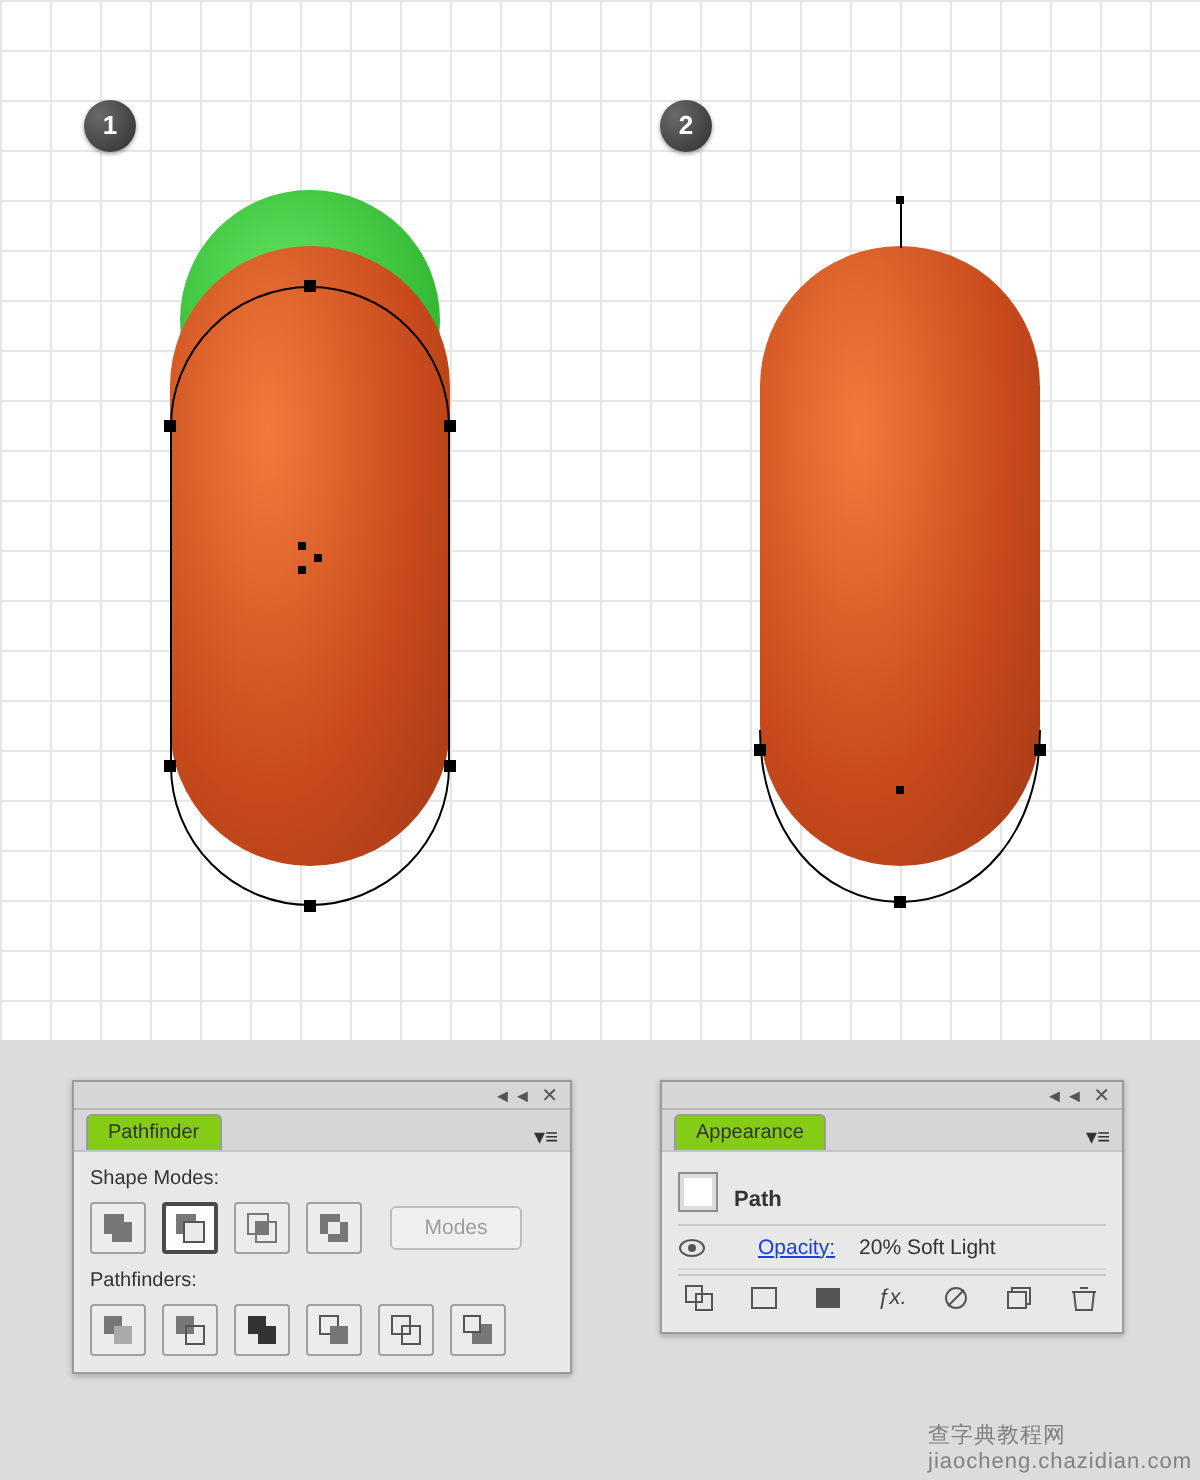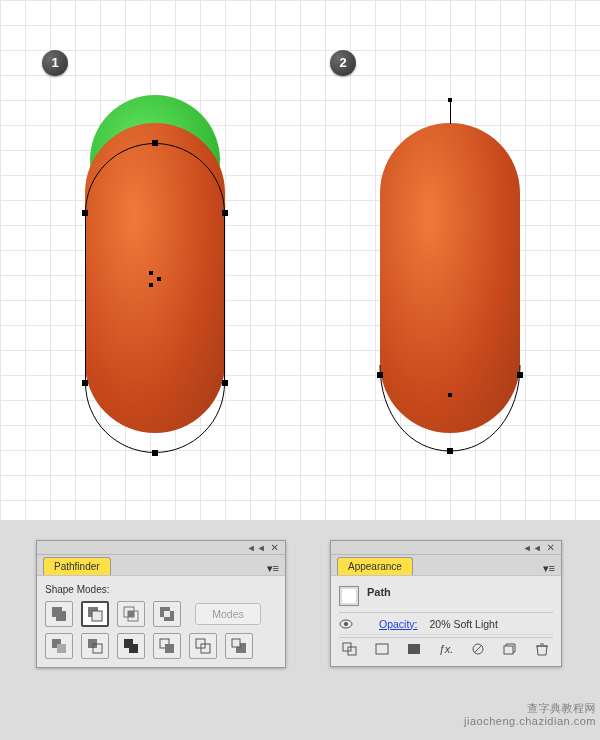--- a/index.html
+++ b/index.html
@@ -55,21 +55,21 @@
     display:flex; justify-content:flex-end; align-items:center; gap:4px; padding:0 6px;
   }
   .topbar .dots{ letter-spacing:1px; font-size:9px; color:#555;}
   .topbar .x  { font-size:10px; color:#555; }
   .panel .tabbar{
     height:20px; display:flex; align-items:flex-end; padding-left:6px; gap:2px;
     background:#d6d6d6;
   }
   .tab{
     height:18px; padding:0 10px; border:1px solid #9a9a9a; border-bottom:none;
-    background:#fde047; border-radius:3px 3px 0 0; font-size:10px; line-height:17px;
+    background:#84cc16; border-radius:3px 3px 0 0; font-size:10px; line-height:17px;
   }
   .panel .body{ background:#e8e8e8; border-top:1px solid #c5c5c5; padding:6px 8px 8px;}
 
   
   .pf-label{ font-size:10px; color:#333; margin:2px 0 6px;}
   .pf-row{ display:flex; align-items:center; gap:8px; }
   .pf-btn{
     width:28px; height:26px; border:1px solid #a0a0a0; border-radius:2px;
     background:#ececec; display:flex; align-items:center; justify-content:center;
     position:relative;
@@ -78,21 +78,21 @@
   .pf-btn svg{ width:18px; height:18px;}
   .expand-btn{
     width:66px; height:22px; border:1px solid #bdbdbd; border-radius:3px;
     background:#efefef; color:#9e9e9e; font-size:10.5px; text-align:center; line-height:20px;
     margin-left:6px;
   }
   .pf-row2{ display:flex; gap:8px; margin-top:6px; }
 
   
   .ap-head{
-    display:flex; align-items:flex-start; gap:8px; padding:4px 0 6px; border-bottom:1px solid #c9c9c9;
+    display:flex; align-items:flex-end; gap:8px; padding:4px 0 6px; border-bottom:1px solid #c9c9c9;
   }
   .ap-thumb{ width:20px; height:20px; border:1px solid #8d8d8d; background:#fff; box-shadow:inset 0 0 0 2px #dcdcdc;}
   .ap-head .name{ font-weight:bold; font-size:11px;}
   .ap-row{
     display:flex; align-items:center; gap:8px; height:22px; border-bottom:1px solid #d7d7d7;
   }
   .eye{ width:14px; height:14px; }
   .eye svg{width:14px;height:14px;}
   .tri{ width:0;height:0;border-top:4px solid transparent;border-bottom:4px solid transparent;border-left:6px solid #333;}
   .ap-row .lbl{ color:#1a3fe0; text-decoration:underline; font-size:10.5px;}
@@ -110,22 +110,22 @@
 
   
   .rgb-tip{
     position:absolute; background:#3a3a3a; color:#eaeaea; border-radius:4px;
     font-family:"Consolas",monospace; font-size:12px; padding:6px 10px; line-height:16px;
     box-shadow:0 1px 3px rgba(0,0,0,.5);
   }
 
   
   .wm{
-    position:absolute; right:4px; bottom:12px; font-size:11px; color:#808080;
-    text-align:right; line-height:13px; letter-spacing:.5px; pointer-events:none;
+    position:absolute; right:4px; bottom:2px; font-size:11px; color:#808080;
+    text-align:left; line-height:13px; letter-spacing:.5px; pointer-events:none;
   }
 </style>
 </head>
 <body>
 
 <div class="canvas">
 
   <div class="step-badge" style="left:42px; top:50px;">1</div>
 
   <div class="step-badge" style="left:330px; top:50px;">2</div>
@@ -197,20 +197,21 @@
         </div>
         <div class="pf-btn">
           <svg viewBox="0 0 18 18">
               <rect x="2" y="2" width="10" height="10" fill="#777"></rect>
               <rect x="6" y="6" width="10" height="10" fill="#777"></rect>
               <rect x="6" y="6" width="6" height="6" fill="#eaeaea"></rect>
             </svg>
         </div>
         <div class="expand-btn">Modes</div>
       </div>
+      <div class="pf-label" style="margin-top:8px">Pathfinders:</div>
       <div class="pf-row2">
         <div class="pf-btn">
             <svg viewBox="0 0 18 18">
               <rect x="2" y="2" width="9" height="9" fill="#777"></rect>
               <rect x="7" y="7" width="9" height="9" fill="#aaa"></rect>
             </svg>
           </div>
         <div class="pf-btn">
             <svg viewBox="0 0 18 18">
               <rect x="2" y="2" width="9" height="9" fill="#777"></rect>

